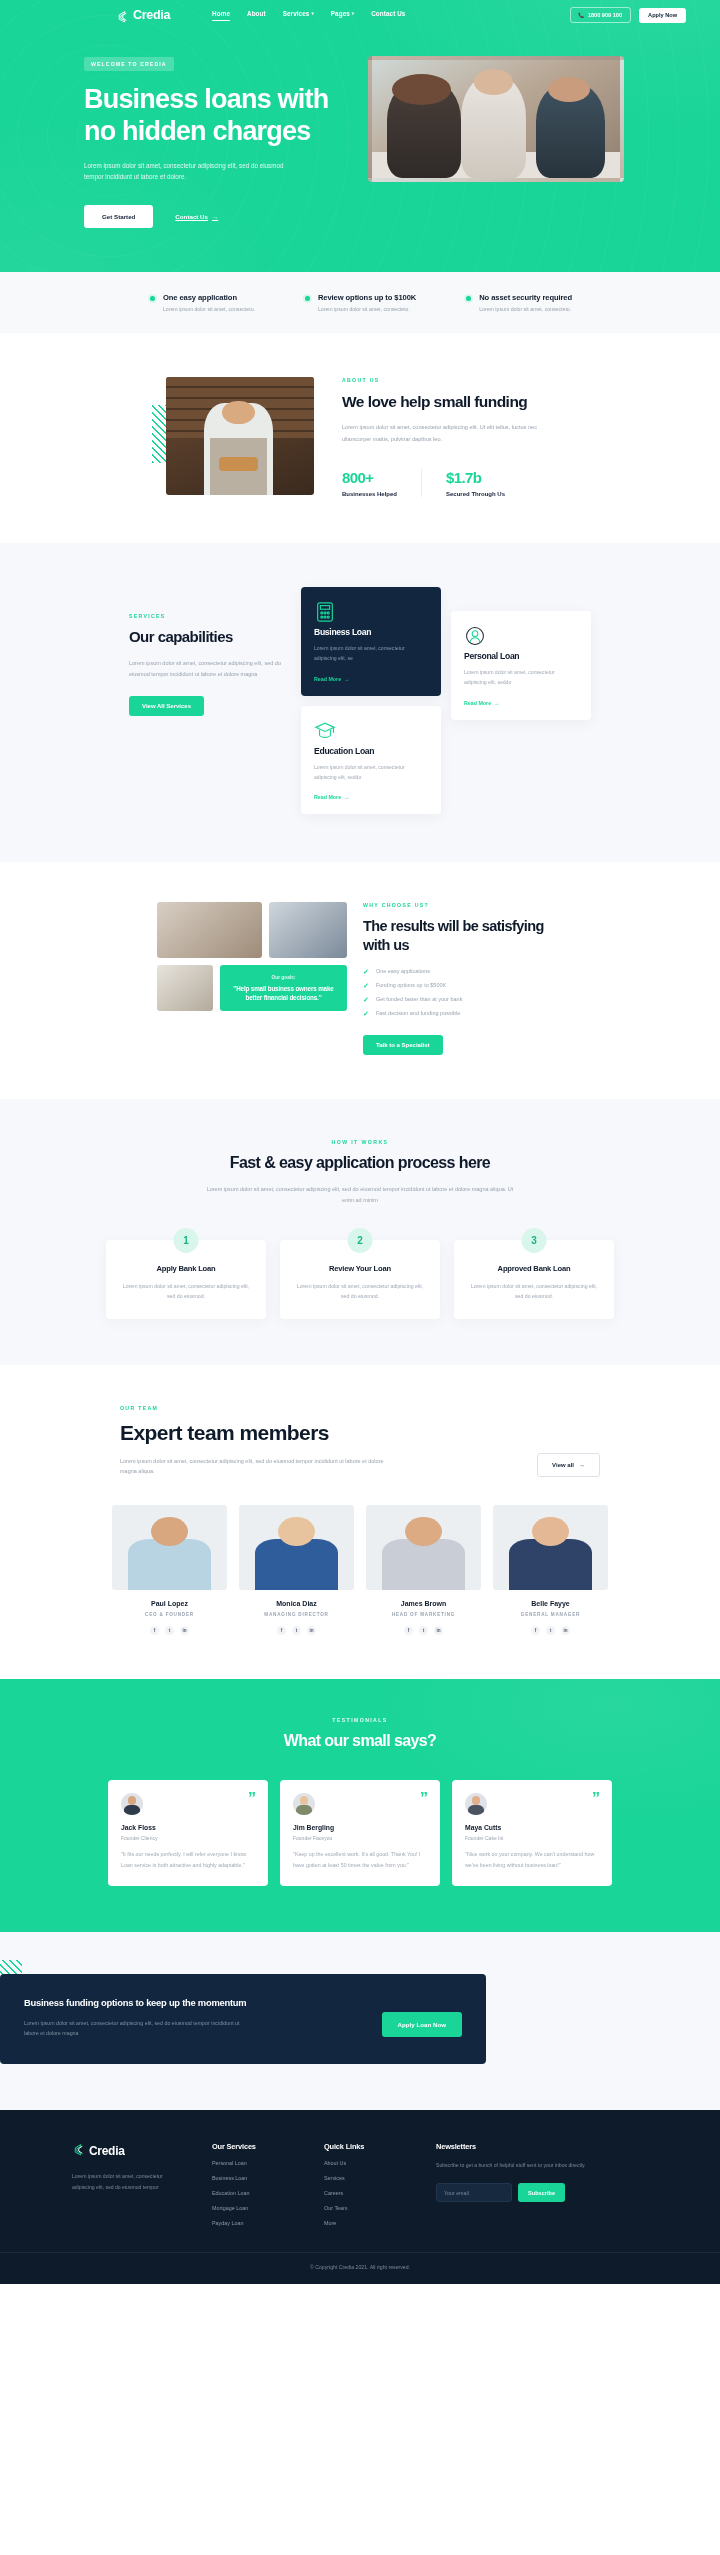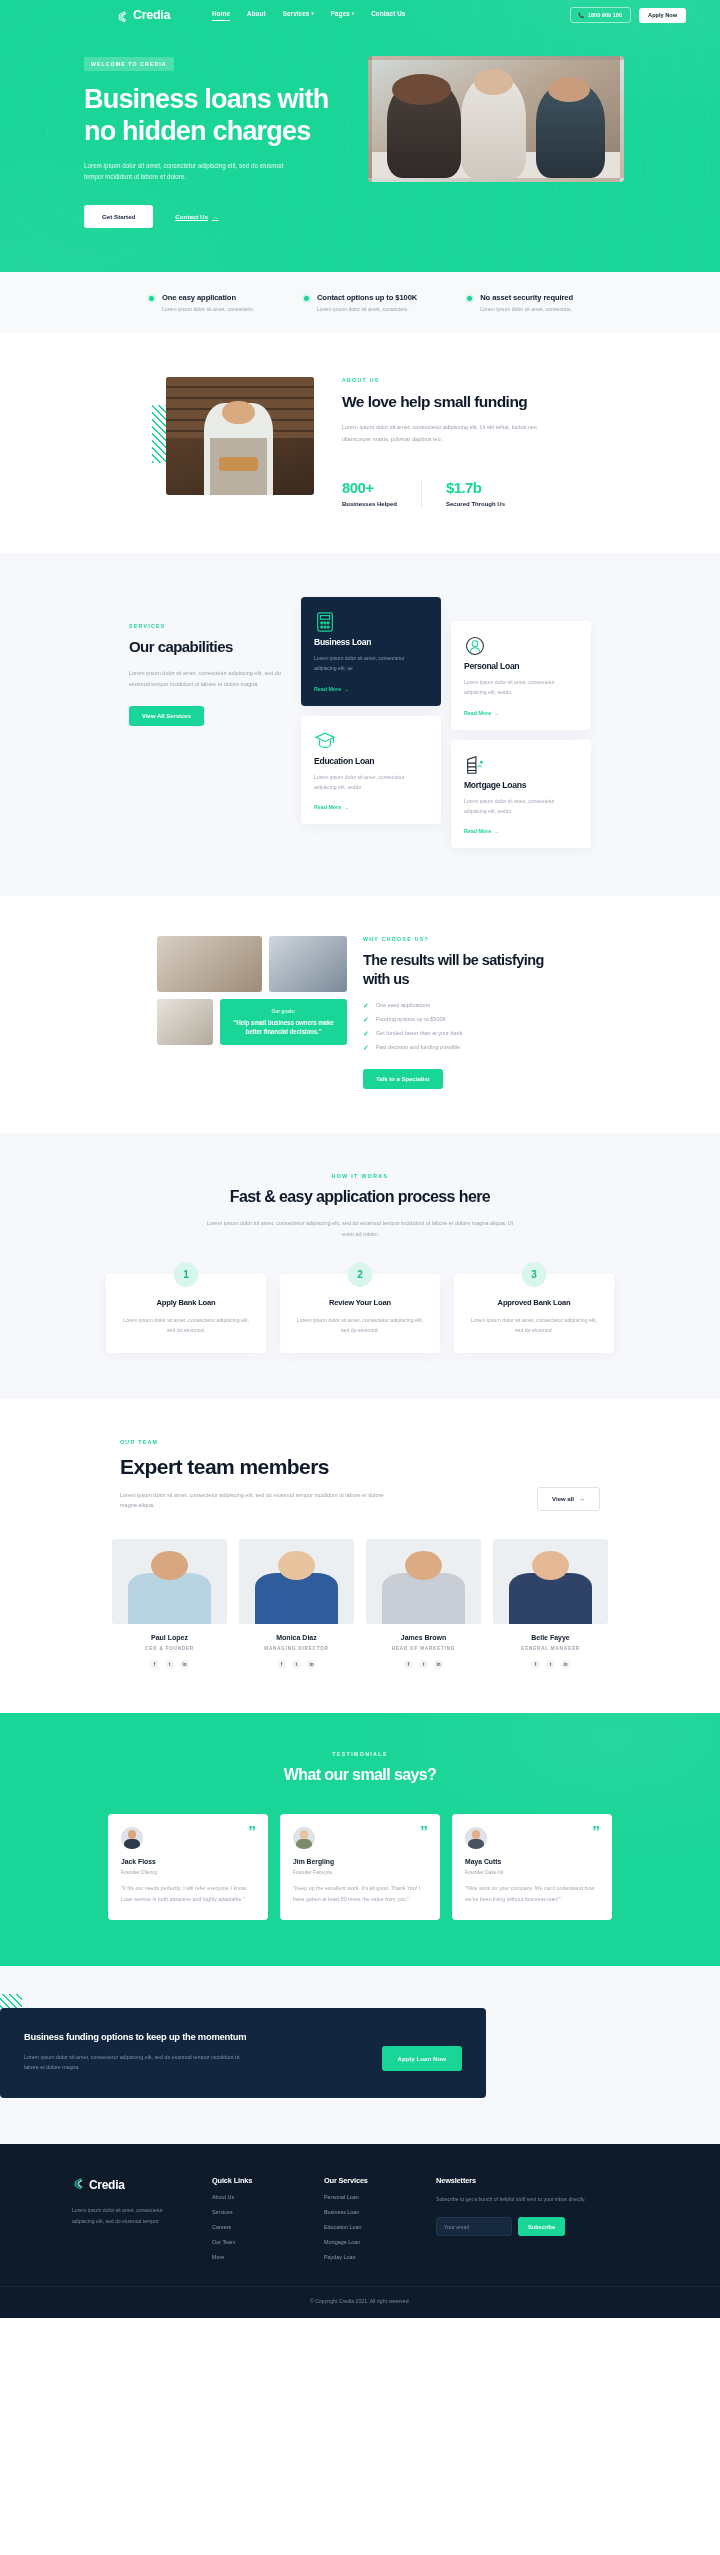--- a/index.html
+++ b/index.html
@@ -121,21 +121,21 @@
   }
   .ai-shelf{position:absolute;left:0;right:0;top:0;height:52%;background:repeating-linear-gradient(#6e4f36 0 9px,#4a3524 9px 11px);}
   .ai-person{position:absolute;left:26%;top:22%;width:46%;height:78%;background:#e9ebe8;border-radius:30% 30% 0 0;}
   .ai-head{position:absolute;left:38%;top:20%;width:22%;height:20%;background:#d9a97f;border-radius:50%;}
   .ai-apron{position:absolute;left:30%;top:52%;width:38%;height:48%;background:#b9b0a1;}
   .ai-bread{position:absolute;left:36%;top:68%;width:26%;height:12%;background:#c98f4e;border-radius:4px;}
   .about-right { width:222px; margin-left:28px; }
   .eyebrow { color:#1ad598; font-size:5.2px; font-weight:700; letter-spacing:1.3px; text-transform:uppercase;}
   h2.sec-title { font-size:15.5px; line-height:1.25; font-weight:700; letter-spacing:-.55px; color:#0f1a2b; margin-top:9px;}
   .about-p { font-size:5.6px; line-height:2.0; color:#98a2ae; margin-top:11px; }
-  .stats { display:flex; margin-top:34px; }
+  .stats { display:flex; margin-top:24px; }
   .stat { padding-right:24px; }
   .stat + .stat { padding-left:24px; border-left:1px solid #e8ebef;}
   .stat-n { color:#1ad598; font-size:15px; font-weight:700; letter-spacing:-.6px;}
   .stat-l { font-size:6px; font-weight:600; color:#16223a; margin-top:5px;}
 
   
   .services { background:#f7f8fc; padding:44px 0 48px; display:flex; justify-content:center; }
   .svc-left { width:160px; padding-top:26px; margin-right:12px; }
   .svc-left .sec-title{ font-size:15px; }
   .svc-p { font-size:5.5px; line-height:2.0; color:#98a2ae; margin-top:11px;}
@@ -356,21 +356,21 @@
       <div>
           <div class="feature-t">One easy application</div>
       <div class="feature-d">Lorem ipsum dolor sit amet, consectetu.</div>
         </div>
     </div>
     <div class="feature">
       <span class="check-circle">
           <i></i>
         </span>
       <div>
-          <div class="feature-t">Contact options up to $100K</div>
+          <div class="feature-t">Review options up to $100K</div>
       <div class="feature-d">Lorem ipsum dolor sit amet, consectetu.</div>
         </div>
     </div>
     <div class="feature">
       <span class="check-circle">
           <i></i>
         </span>
       <div>
           <div class="feature-t">No asset security required</div>
       <div class="feature-d">Lorem ipsum dolor sit amet, consectetu.</div>
@@ -462,36 +462,20 @@
               <path d="M6.5 18.5 C7.6 15.4 9.6 14 12 14 C14.4 14 16.4 15.4 17.5 18.5" stroke="#1ad598"></path>
             </svg>
           </span>
           <div class="card-t">Personal Loan</div>
           <div class="card-d">Lorem ipsum dolor sit amet, consectetur adipiscing elit, seddo</div>
           <div class="read-more">
               <span>Read More</span>
               <span>→</span>
             </div>
         </div>
-        <div class="card">
-          <span class="card-ico">
-            <svg viewBox="0 0 24 24" width="22" height="22" fill="none" stroke="#1f2a37" stroke-width="1.2">
-              <path d="M4 21 V6 L13 3 V21 Z"></path>
-                <path d="M4 10 H13 M4 14 H13 M4 18 H13"></path>
-              <circle cx="19" cy="9" r="1.6" fill="#1ad598" stroke="none"></circle>
-              <path d="M15 14 Q17 11.5 19 14" stroke="#1ad598"></path>
-            </svg>
-          </span>
-          <div class="card-t">Mortgage Loans</div>
-          <div class="card-d">Lorem ipsum dolor sit amet, consectetur adipiscing elit, seddo</div>
-          <div class="read-more">
-              <span>Read More</span>
-              <span>→</span>
-            </div>
-        </div>
       </div>
     </div>
   </section>
 
   <section class="why">
     <div class="why-left">
       <div class="why-grid-top">
         <div class="wimg w1"></div>
         <div class="wimg w2"></div>
       </div>
@@ -684,37 +668,37 @@
                 <path d="M16 3 L6 9 L6 17 L16 22 L16 19 L9 15.5 L9 10.5 L16 6.5 Z" fill="none" stroke="#1ad598" stroke-width="1.8"></path>
                 <path d="M19 6 L12.5 10 L12.5 15 L19 19" fill="none" stroke="#ffffff" stroke-width="1.8"></path>
               </svg>
           </span>
           <span class="f-logo-text">Credia</span>
         </div>
         <div class="f-desc">Lorem ipsum dolor sit amet, consectetur adipiscing elit, sed do eiusmod tempor</div>
       </div>
 
       <div class="f-col">
+        <div class="f-h">Our Services</div>
+        <a class="f-link" href="#">Personal Loan</a>
+        <a class="f-link" href="#">Business Loan</a>
+        <a class="f-link" href="#">Education Loan</a>
+        <a class="f-link" href="#">Mortgage Loan</a>
+        <a class="f-link" href="#">Payday Loan</a>
+      </div>
+
+      <div class="f-col">
         <div class="f-h">Quick Links</div>
         <a class="f-link" href="#">About Us</a>
         <a class="f-link" href="#">Services</a>
         <a class="f-link" href="#">Careers</a>
         <a class="f-link" href="#">Our Team</a>
         <a class="f-link" href="#">More</a>
       </div>
 
-      <div class="f-col">
-        <div class="f-h">Our Services</div>
-        <a class="f-link" href="#">Personal Loan</a>
-        <a class="f-link" href="#">Business Loan</a>
-        <a class="f-link" href="#">Education Loan</a>
-        <a class="f-link" href="#">Mortgage Loan</a>
-        <a class="f-link" href="#">Payday Loan</a>
-      </div>
-
       <div class="f-col wide">
         <div class="f-h">Newsletters</div>
         <div class="f-sub">Subscribe to get a bunch of helpful stuff sent to your inbox directly.</div>
         <div class="f-form">
           <input class="f-input" type="text" placeholder="Your email" style="">
           <button class="btn-sub">Subscribe</button>
         </div>
       </div>
     </div>
     <div class="f-bottom">

